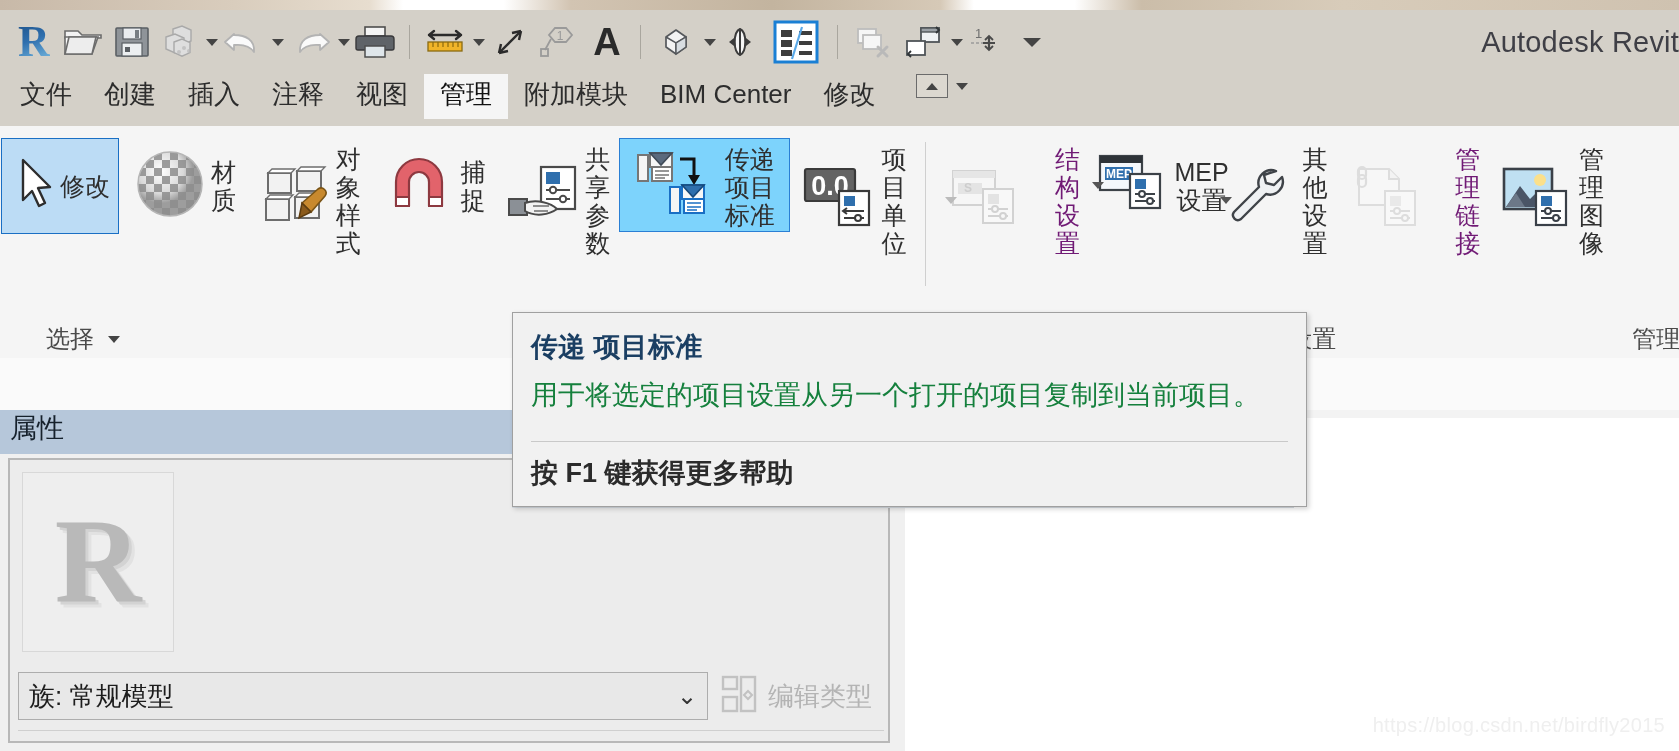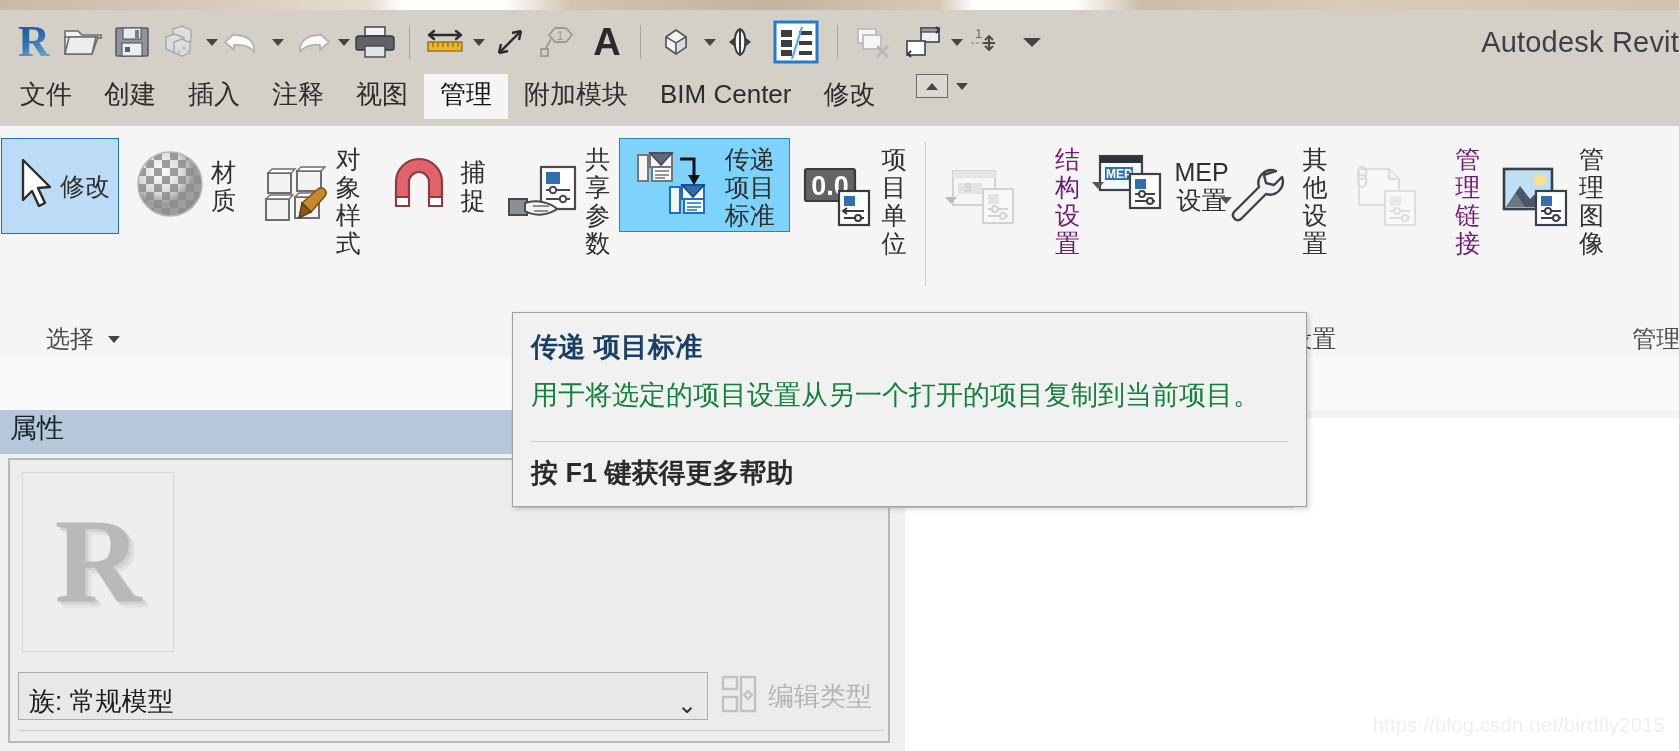--- a/index.html
+++ b/index.html
@@ -70,21 +70,21 @@
   .props{position:absolute;left:0;top:410px;width:905px;height:341px;background:#f0f0f0;}
   .props-head{height:44px;background:#b6c7da;display:flex;align-items:flex-start;padding-left:10px;
      font-size:27px;color:#16212c;}
   .props-body{position:absolute;left:8px;top:48px;width:882px;height:285px;background:#ececec;
      border:2px solid #b8b8b8;box-sizing:border-box;}
   .thumb{position:absolute;left:12px;top:12px;width:150px;height:178px;background:#eee;border:1px solid #d8d8d8;
      display:flex;align-items:center;justify-content:center;}
   .thumb .r{font-family:"Liberation Serif","DejaVu Serif",serif;font-weight:bold;font-size:120px;color:#b9b9b9;
      text-shadow:3px 3px 0 #d3d3d3, 6px 6px 0 #e2e2e2;line-height:1;}
   .type-sel{position:absolute;left:8px;top:212px;width:690px;height:48px;background:#e8e8e8;border:1px solid #adadad;
-     box-sizing:border-box;display:flex;align-items:flex-end;justify-content:space-between;padding:0 10px;}
+     box-sizing:border-box;display:flex;align-items:center;justify-content:space-between;padding:0 10px;}
   .type-sel .txt{font-size:26px;color:#1d1d1d;}
   .type-sel .chev{font-size:24px;color:#333;}
   .edit-type{position:absolute;left:710px;top:212px;height:48px;display:flex;align-items:center;gap:10px;}
   .edit-type .lb{font-size:26px;color:#b4b4b4;}
   .prow{position:absolute;left:8px;top:270px;width:866px;height:16px;border-top:1px solid #cfcfcf;}
 
   
   .canvas{position:absolute;left:905px;top:410px;width:774px;height:341px;background:#ffffff;}
   .watermark{position:absolute;right:14px;bottom:14px;font-size:20px;color:#efefef;letter-spacing:.3px;white-space:nowrap;}
 

